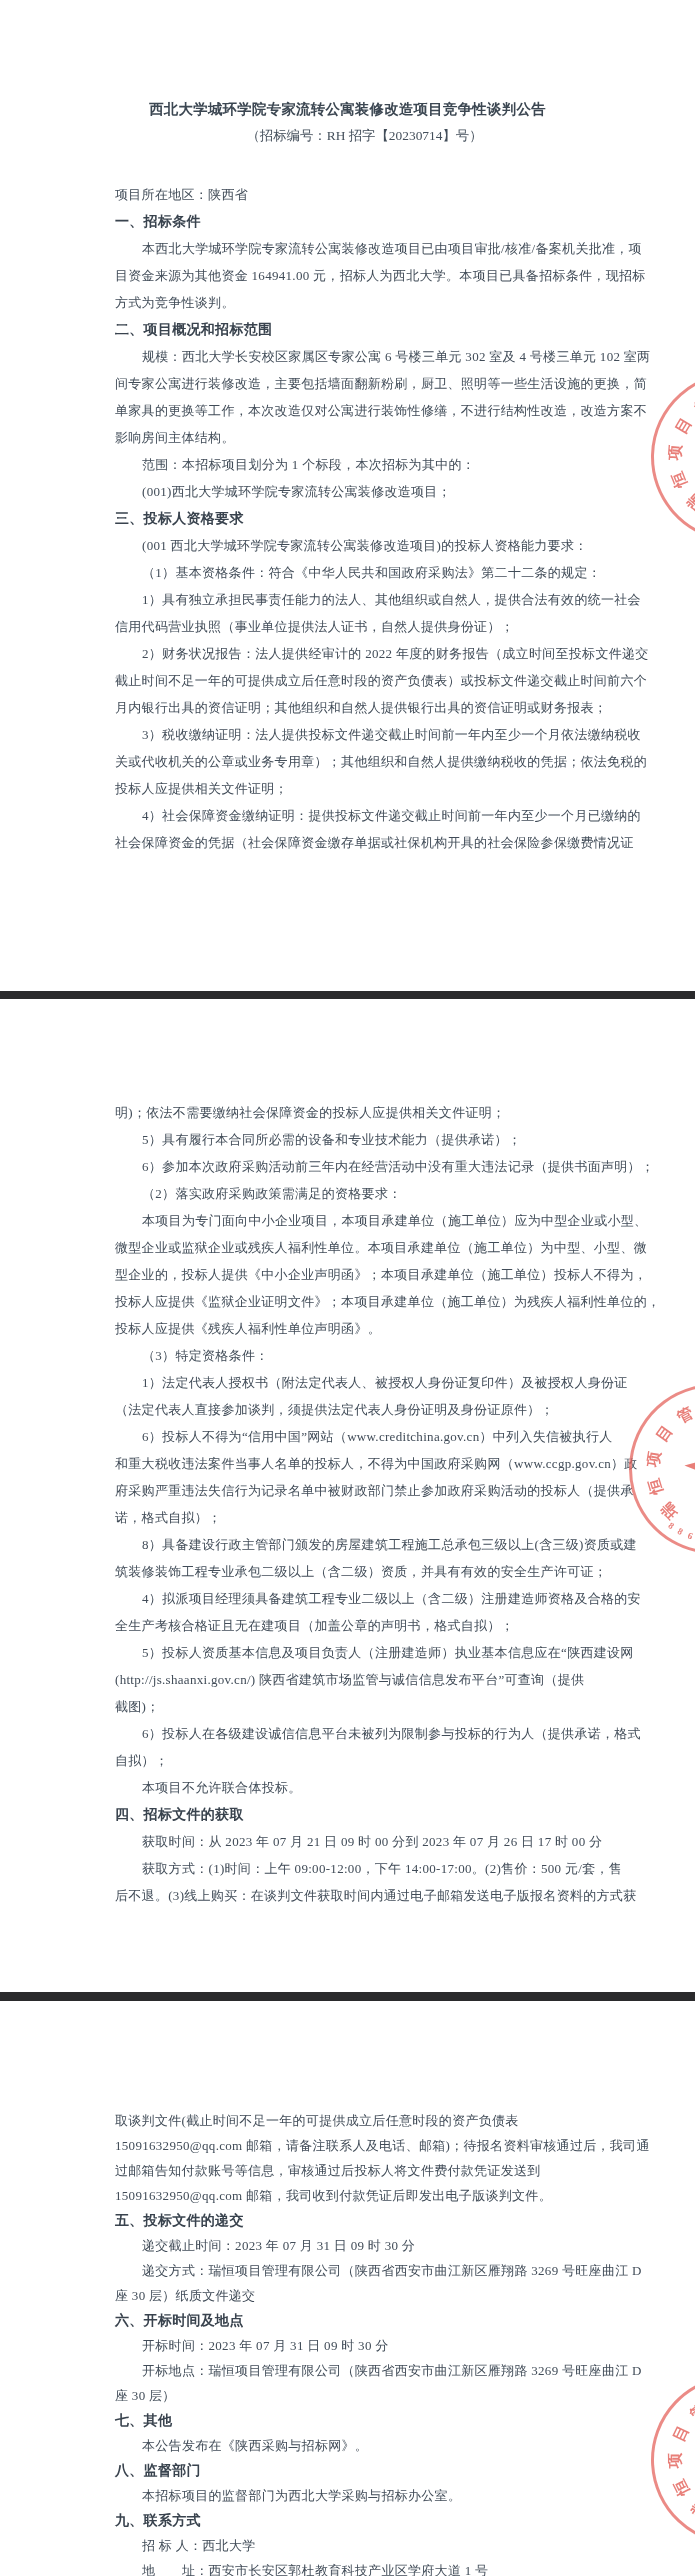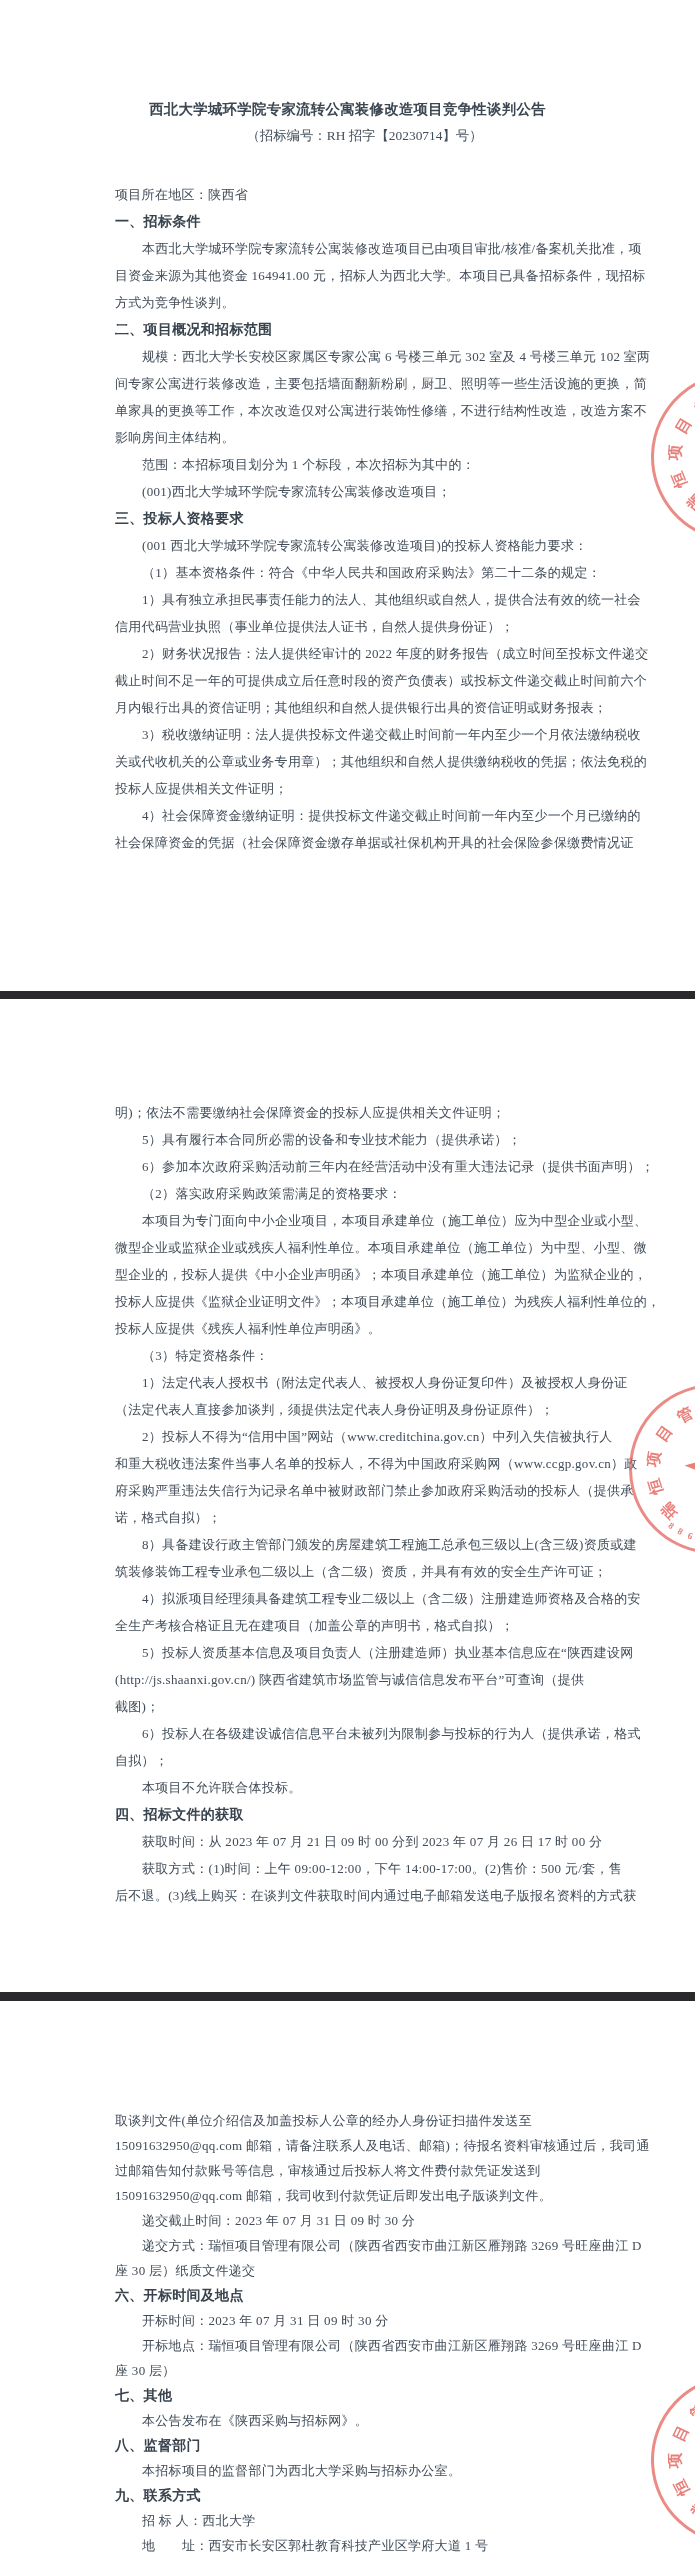--- a/index.html
+++ b/index.html
@@ -111,27 +111,27 @@
 
   <div class="page-sep" id="sep1"></div>
 
   <div class="lines" style="--lh:27px;top:1099px">
       <div class="doc-line flush">明)；依法不需要缴纳社会保障资金的投标人应提供相关文件证明；</div>
       <div class="doc-line indent">5）具有履行本合同所必需的设备和专业技术能力（提供承诺）；</div>
       <div class="doc-line indent">6）参加本次政府采购活动前三年内在经营活动中没有重大违法记录（提供书面声明）；</div>
       <div class="doc-line indent">（2）落实政府采购政策需满足的资格要求：</div>
       <div class="doc-line indent">本项目为专门面向中小企业项目，本项目承建单位（施工单位）应为中型企业或小型、</div>
       <div class="doc-line flush">微型企业或监狱企业或残疾人福利性单位。本项目承建单位（施工单位）为中型、小型、微</div>
-      <div class="doc-line flush">型企业的，投标人提供《中小企业声明函》；本项目承建单位（施工单位）为监狱企业的，</div>
+      <div class="doc-line flush">型企业的，投标人提供《中小企业声明函》；本项目承建单位（施工单位）投标人不得为，</div>
       <div class="doc-line flush">投标人应提供《监狱企业证明文件》；本项目承建单位（施工单位）为残疾人福利性单位的，</div>
       <div class="doc-line flush">投标人应提供《残疾人福利性单位声明函》。</div>
       <div class="doc-line indent">（3）特定资格条件：</div>
       <div class="doc-line indent">1）法定代表人授权书（附法定代表人、被授权人身份证复印件）及被授权人身份证</div>
       <div class="doc-line flush">（法定代表人直接参加谈判，须提供法定代表人身份证明及身份证原件）；</div>
-      <div class="doc-line indent">2）投标人不得为“信用中国”网站（www.creditchina.gov.cn）中列入失信被执行人</div>
+      <div class="doc-line indent">6）投标人不得为“信用中国”网站（www.creditchina.gov.cn）中列入失信被执行人</div>
       <div class="doc-line flush">和重大税收违法案件当事人名单的投标人，不得为中国政府采购网（www.ccgp.gov.cn）政</div>
       <div class="doc-line flush">府采购严重违法失信行为记录名单中被财政部门禁止参加政府采购活动的投标人（提供承</div>
       <div class="doc-line flush">诺，格式自拟）；</div>
       <div class="doc-line indent">8）具备建设行政主管部门颁发的房屋建筑工程施工总承包三级以上(含三级)资质或建</div>
       <div class="doc-line flush">筑装修装饰工程专业承包二级以上（含二级）资质，并具有有效的安全生产许可证；</div>
       <div class="doc-line indent">4）拟派项目经理须具备建筑工程专业二级以上（含二级）注册建造师资格及合格的安</div>
       <div class="doc-line flush">全生产考核合格证且无在建项目（加盖公章的声明书，格式自拟）；</div>
       <div class="doc-line indent">5）投标人资质基本信息及项目负责人（注册建造师）执业基本信息应在“陕西建设网</div>
       <div class="doc-line flush">(http://js.shaanxi.gov.cn/) 陕西省建筑市场监管与诚信信息发布平台”可查询（提供</div>
       <div class="doc-line flush">截图)；</div>
@@ -167,24 +167,25 @@
       <span class="sd" style="font-size: 9.3px; transform: rotate(26deg) translateY(71px);">0</span>
       <span class="sd" style="font-size: 9.3px; transform: rotate(34.6667deg) translateY(71px);">6</span>
       <span class="sd" style="font-size: 9.3px; transform: rotate(43.3333deg) translateY(71px);">8</span>
       <span class="sd" style="font-size: 9.3px; transform: rotate(52deg) translateY(71px);">8</span>
       <span class="star" style="font-size: 72px;">★</span>
     </div>
 
   <div class="page-sep" id="sep2"></div>
 
   <div class="lines" style="--lh:25px;top:2108px">
-      <div class="doc-line flush">取谈判文件(单位介绍信及加盖投标人公章的经办人身份证扫描件发送至</div>
+      <div class="doc-line flush">取谈判文件(截止时间不足一年的可提供成立后任意时段的资产负债表</div>
       <div class="doc-line flush">15091632950@qq.com 邮箱，请备注联系人及电话、邮箱)；待报名资料审核通过后，我司通</div>
       <div class="doc-line flush">过邮箱告知付款账号等信息，审核通过后投标人将文件费付款凭证发送到</div>
       <div class="doc-line flush">15091632950@qq.com 邮箱，我司收到付款凭证后即发出电子版谈判文件。</div>
+      <div class="doc-line heading">五、投标文件的递交</div>
       <div class="doc-line indent">递交截止时间：2023 年 07 月 31 日 09 时 30 分</div>
       <div class="doc-line indent">递交方式：瑞恒项目管理有限公司（陕西省西安市曲江新区雁翔路 3269 号旺座曲江 D</div>
       <div class="doc-line flush">座 30 层）纸质文件递交</div>
       <div class="doc-line heading">六、开标时间及地点</div>
       <div class="doc-line indent">开标时间：2023 年 07 月 31 日 09 时 30 分</div>
       <div class="doc-line indent">开标地点：瑞恒项目管理有限公司（陕西省西安市曲江新区雁翔路 3269 号旺座曲江 D</div>
       <div class="doc-line flush">座 30 层）</div>
       <div class="doc-line heading">七、其他</div>
       <div class="doc-line indent">本公告发布在《陕西采购与招标网》。</div>
       <div class="doc-line heading">八、监督部门</div>

